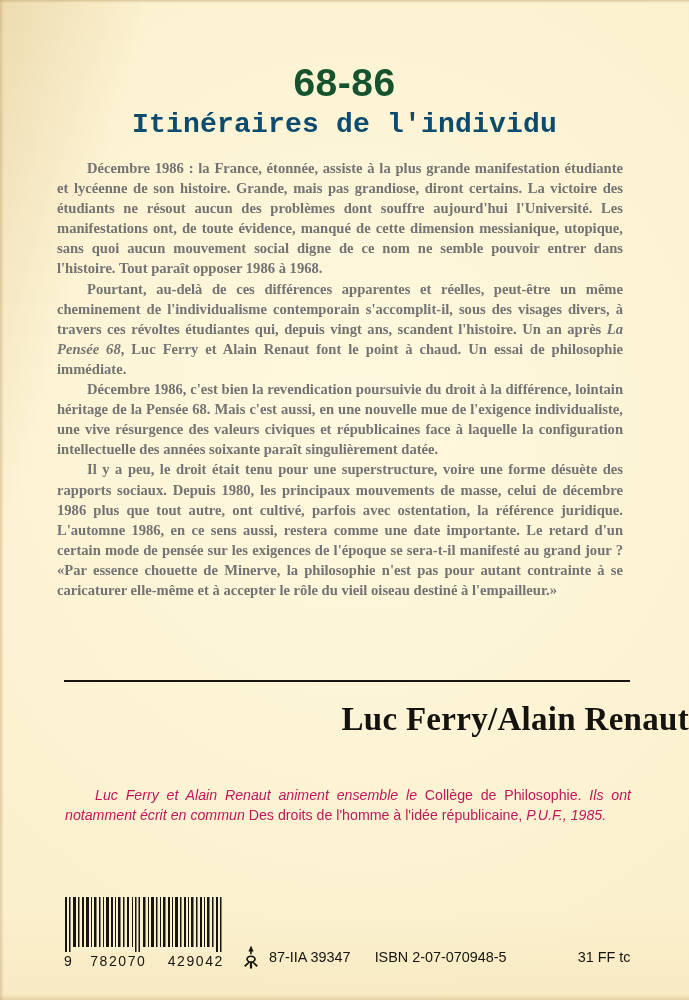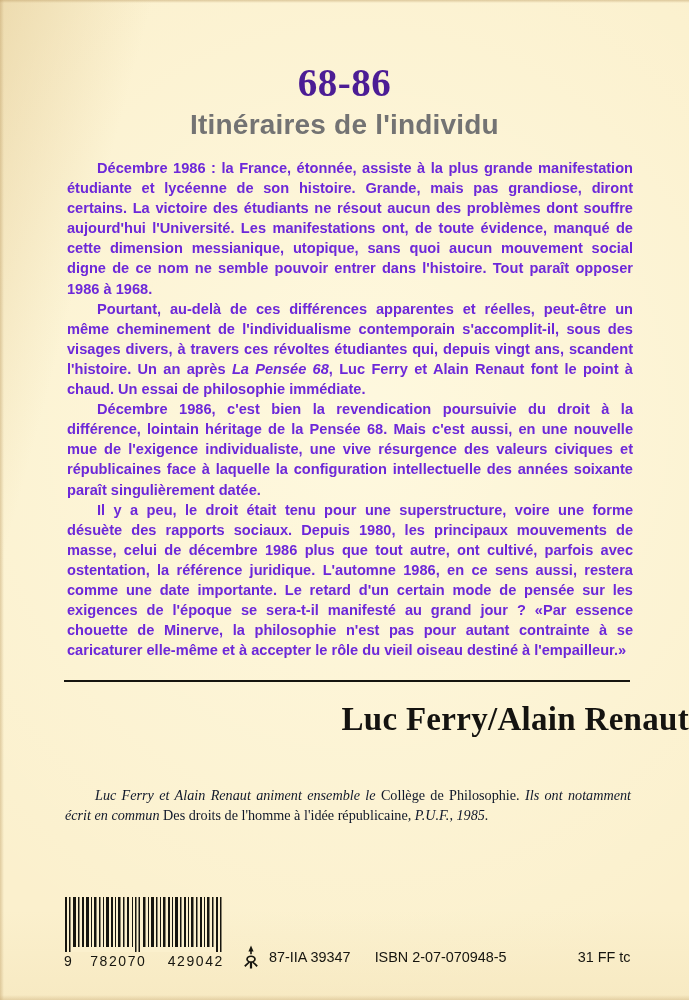--- a/index.html
+++ b/index.html
@@ -51,51 +51,51 @@
     position: relative;
     z-index: 2;
   }
 
   
   .title-main {
     position: absolute;
     left: 0; right: 0;
     top: 63px;
     text-align: center;
-    font-family: Liberation Serif, serif;
+    font-family: Liberation Sans, sans-serif;
     font-weight: bold;
     font-size: 39px;
     letter-spacing: 0.5px;
-    color: #4c1d95;
+    color: #14532d;
     line-height: 1;
   }
   .title-sub {
     position: absolute;
     left: 0; right: 0;
     top: 110px;
     text-align: center;
-    font-family: Liberation Sans, sans-serif;
+    font-family: Liberation Mono, monospace;
     font-weight: bold;
     font-size: 28px;
     letter-spacing: 0.2px;
-    color: #737373;
+    color: #0c4a6e;
     line-height: 1.1;
   }
 
   
   .blurb {
     position: absolute;
-    left: 67px;
+    left: 57px;
     top: 158px;
     width: 566px;
-    font-family: Liberation Sans, sans-serif;
+    font-family: Liberation Serif, serif;
     font-weight: bold;
     font-size: 14.6px;
     line-height: 20.1px;
-    color: #6d28d9;
+    color: #737373;
     text-align: justify;
     text-justify: inter-word;
     hyphens: manual;
   }
   .blurb p {
     margin: 0;
     text-indent: 30px;
   }
   .blurb p .it {
     font-style: italic;
@@ -124,24 +124,24 @@
     color: #141310;
     line-height: 1.15;
   }
 
   
   .bio {
     position: absolute;
     left: 65px;
     top: 785px;
     width: 566px;
-    font-family: Liberation Serif, serif;
+    font-family: Liberation Sans, sans-serif;
     font-size: 14.2px;
     line-height: 20px;
-    color: #0f172a;
+    color: #be185d;
     text-align: justify;
     text-justify: inter-word;
   }
   .bio p {
     margin: 0;
     text-indent: 30px;
   }
   .bio .it { font-style: italic; }
   .bio .rm { font-style: normal; }
 

